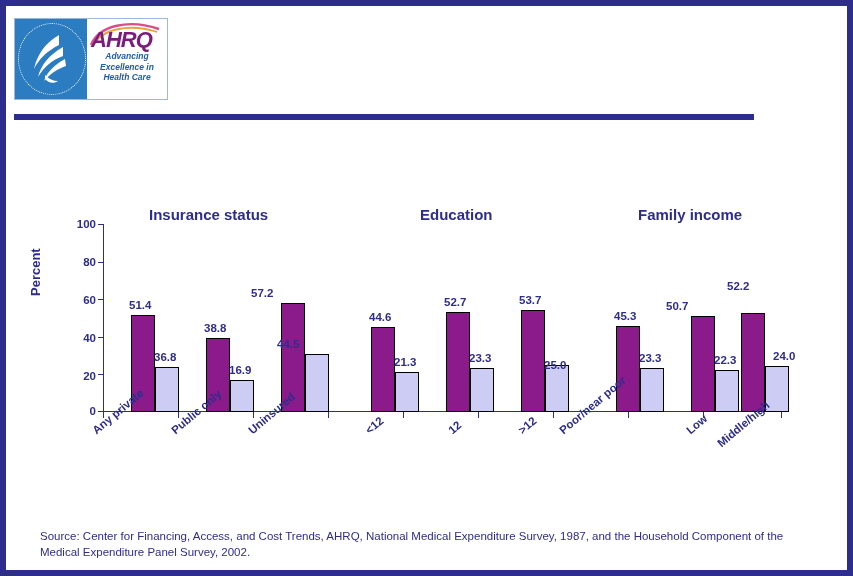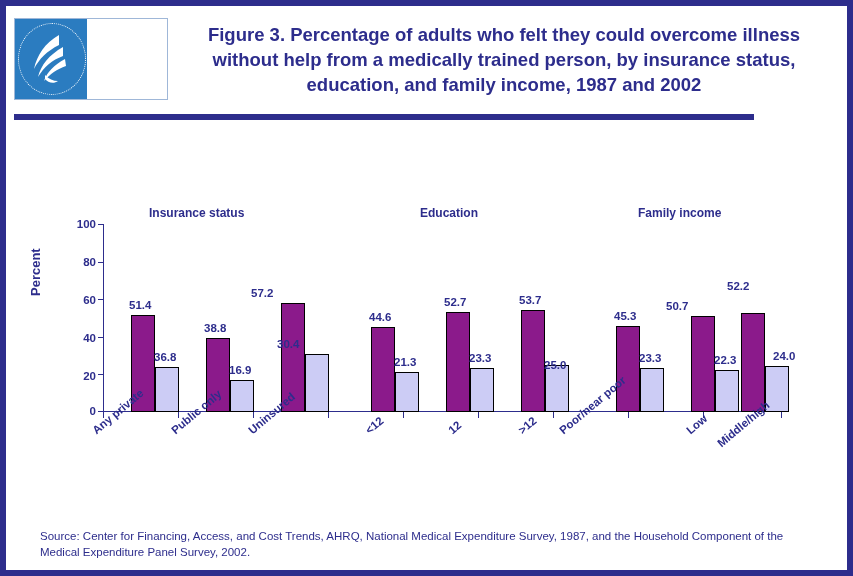--- a/index.html
+++ b/index.html
@@ -87,21 +87,21 @@
   .sw-2002{background:#ccccf5;}
   .legend-label{
     font-size:12.5px;font-weight:bold;color:#2d2d8c;
   }
   
   .plot{
     position:absolute;left:0;top:0;width:841px;height:564px;
   }
   .group-heading{
     position:absolute;top:200px;
-    font-size:12px;font-weight:bold;color:#2d2d8c;
+    font-size:15px;font-weight:bold;color:#2d2d8c;
     white-space:nowrap;
   }
   .ylabel{
     position:absolute;left:22px;top:290px;
     font-size:13px;font-weight:bold;color:#2d2d8c;
     transform:rotate(-90deg);transform-origin:left top;
     white-space:nowrap;
   }
   .ytick{
     position:absolute;
@@ -165,23 +165,34 @@
     <div class="logo">
       <div class="logo-left">
         <div class="logo-seal"></div>
         <svg class="logo-bird" viewBox="0 0 52 58">
           <path d="M34 6 C20 14, 12 26, 9 40 C14 30, 22 22, 34 16 Z" fill="#ffffff"></path>
           <path d="M38 18 C24 26, 16 36, 13 48 C19 38, 27 31, 38 27 Z" fill="#ffffff"></path>
           <path d="M40 30 C29 36, 22 43, 19 52 C25 45, 32 40, 41 37 Z" fill="#ffffff"></path>
           <path d="M20 46 C24 50, 28 52, 33 52 C29 55, 23 54, 20 50 Z" fill="#ffffff"></path>
         </svg>
       </div>
+      <div class="logo-right">
+        <svg class="ahrq-arc" viewBox="0 0 74 26">
+          <path d="M2 24 C10 4, 40 -2, 70 8" stroke="#d94f8c" stroke-width="2.4" fill="none"></path>
+          <path d="M4 25 C12 8, 40 2, 68 11" stroke="#e8a33d" stroke-width="1.8" fill="none"></path>
+        </svg>
+        <div class="ahrq-word">AHRQ</div>
+        <div class="ahrq-tag">
+          <div>Advancing</div>
+          <div>Excellence in</div>
+          <div>Health Care</div>
+        </div>
+      </div>
     </div>
 
-    <div class="title">Figure 3. Percentage of adults who felt they could overcome illness without help from a medically trained person, by insurance status, education, and family income, 1987 and 2002</div>
   </div>
 
   <div class="hrule"></div>
 
 
   <div class="plot">
 
     <div class="group-heading" style="left:143px">Insurance status</div>
     <div class="group-heading" style="left:414px">Education</div>
     <div class="group-heading" style="left:632px">Family income</div>
@@ -222,21 +233,21 @@
     <div class="bar-value" style="left:148px;top:345px">36.8</div>
 
     <div class="bar y1987" style="left:200px;width:24px;top:332px;height:74px"></div>
     <div class="bar y2002" style="left:224px;width:24px;top:374px;height:32px"></div>
     <div class="bar-value" style="left:198px;top:316px">38.8</div>
     <div class="bar-value" style="left:223px;top:358px">16.9</div>
 
     <div class="bar y1987" style="left:275px;width:24px;top:297px;height:109px"></div>
     <div class="bar y2002" style="left:299px;width:24px;top:348px;height:58px"></div>
     <div class="bar-value" style="left:245px;top:281px">57.2</div>
-    <div class="bar-value" style="left:271px;top:332px">30.4</div>
+    <div class="bar-value" style="left:271px;top:332px">44.5</div>
 
     <div class="bar y1987" style="left:365px;width:24px;top:321px;height:85px"></div>
     <div class="bar y2002" style="left:389px;width:24px;top:366px;height:40px"></div>
     <div class="bar-value" style="left:363px;top:305px">44.6</div>
     <div class="bar-value" style="left:388px;top:350px">21.3</div>
 
     <div class="bar y1987" style="left:440px;width:24px;top:306px;height:100px"></div>
     <div class="bar y2002" style="left:464px;width:24px;top:362px;height:44px"></div>
     <div class="bar-value" style="left:438px;top:290px">52.7</div>
     <div class="bar-value" style="left:463px;top:346px">23.3</div>

